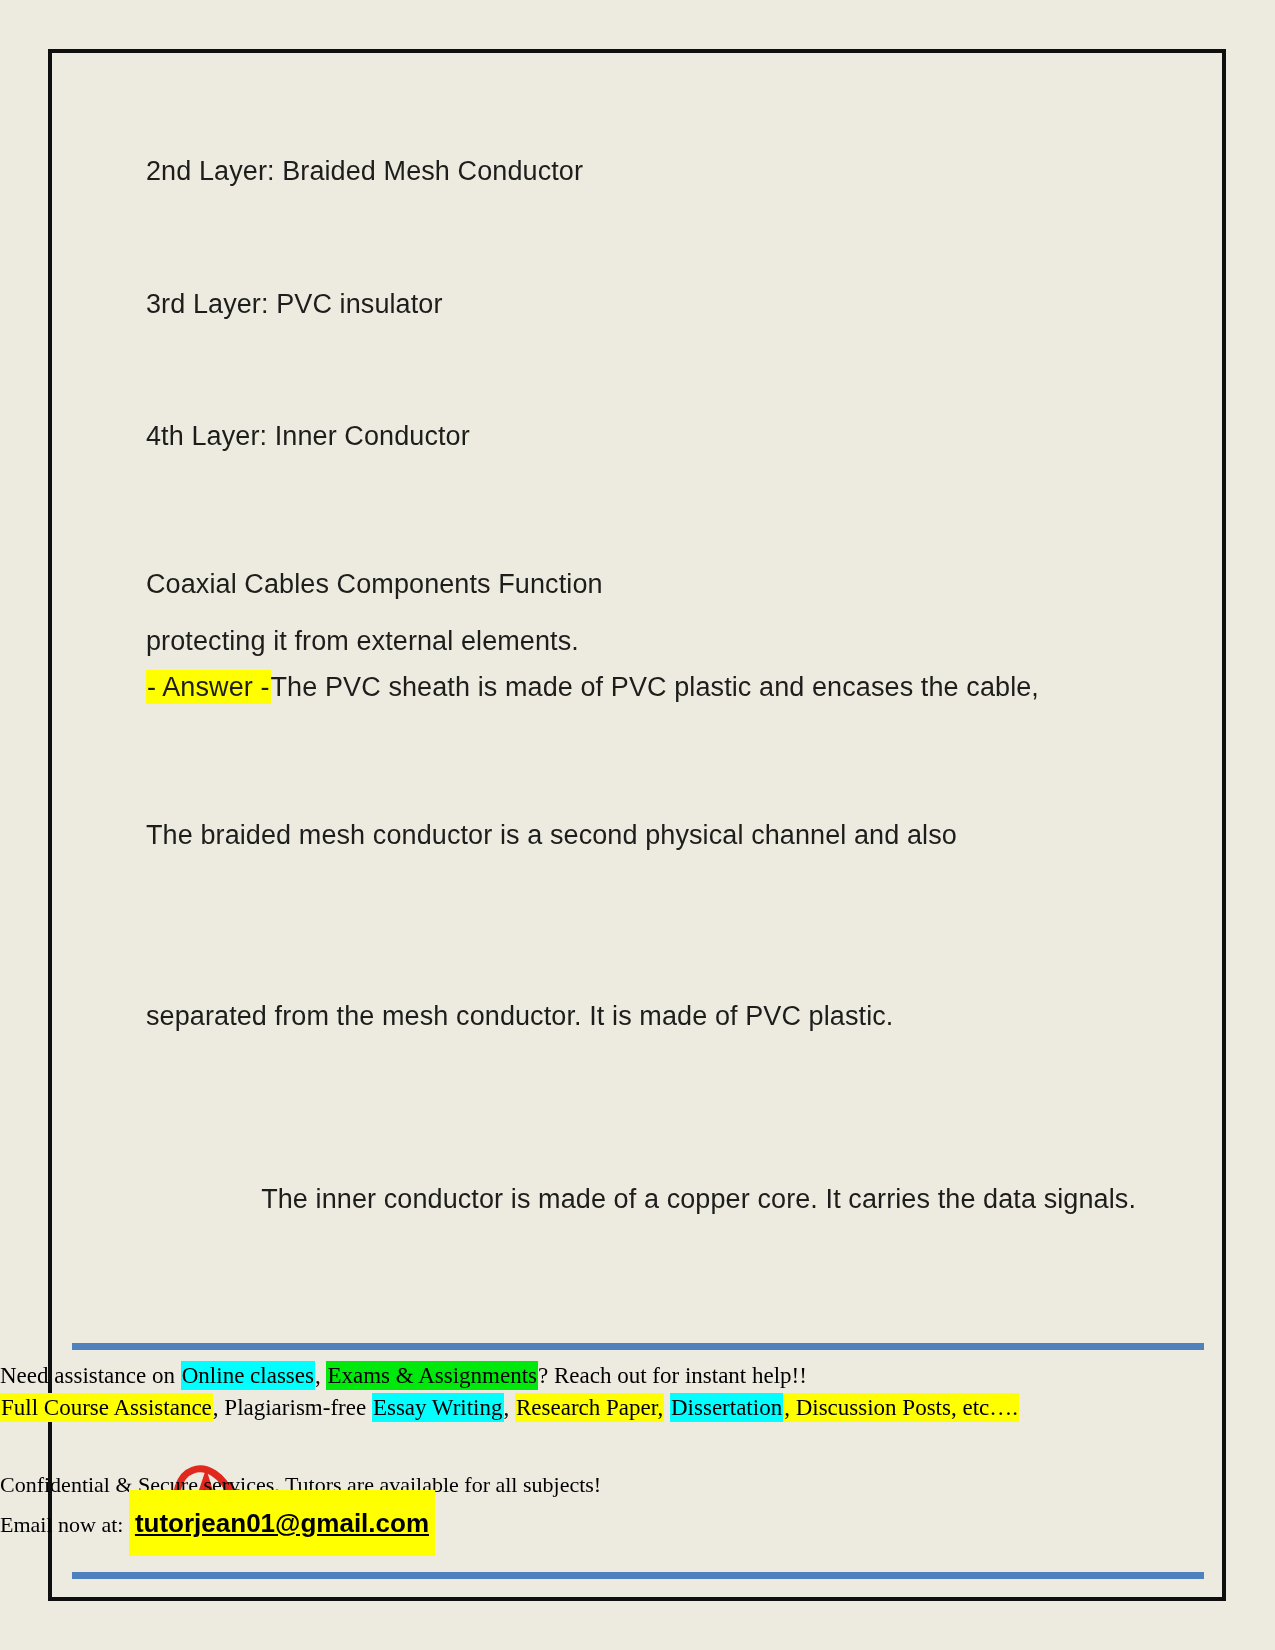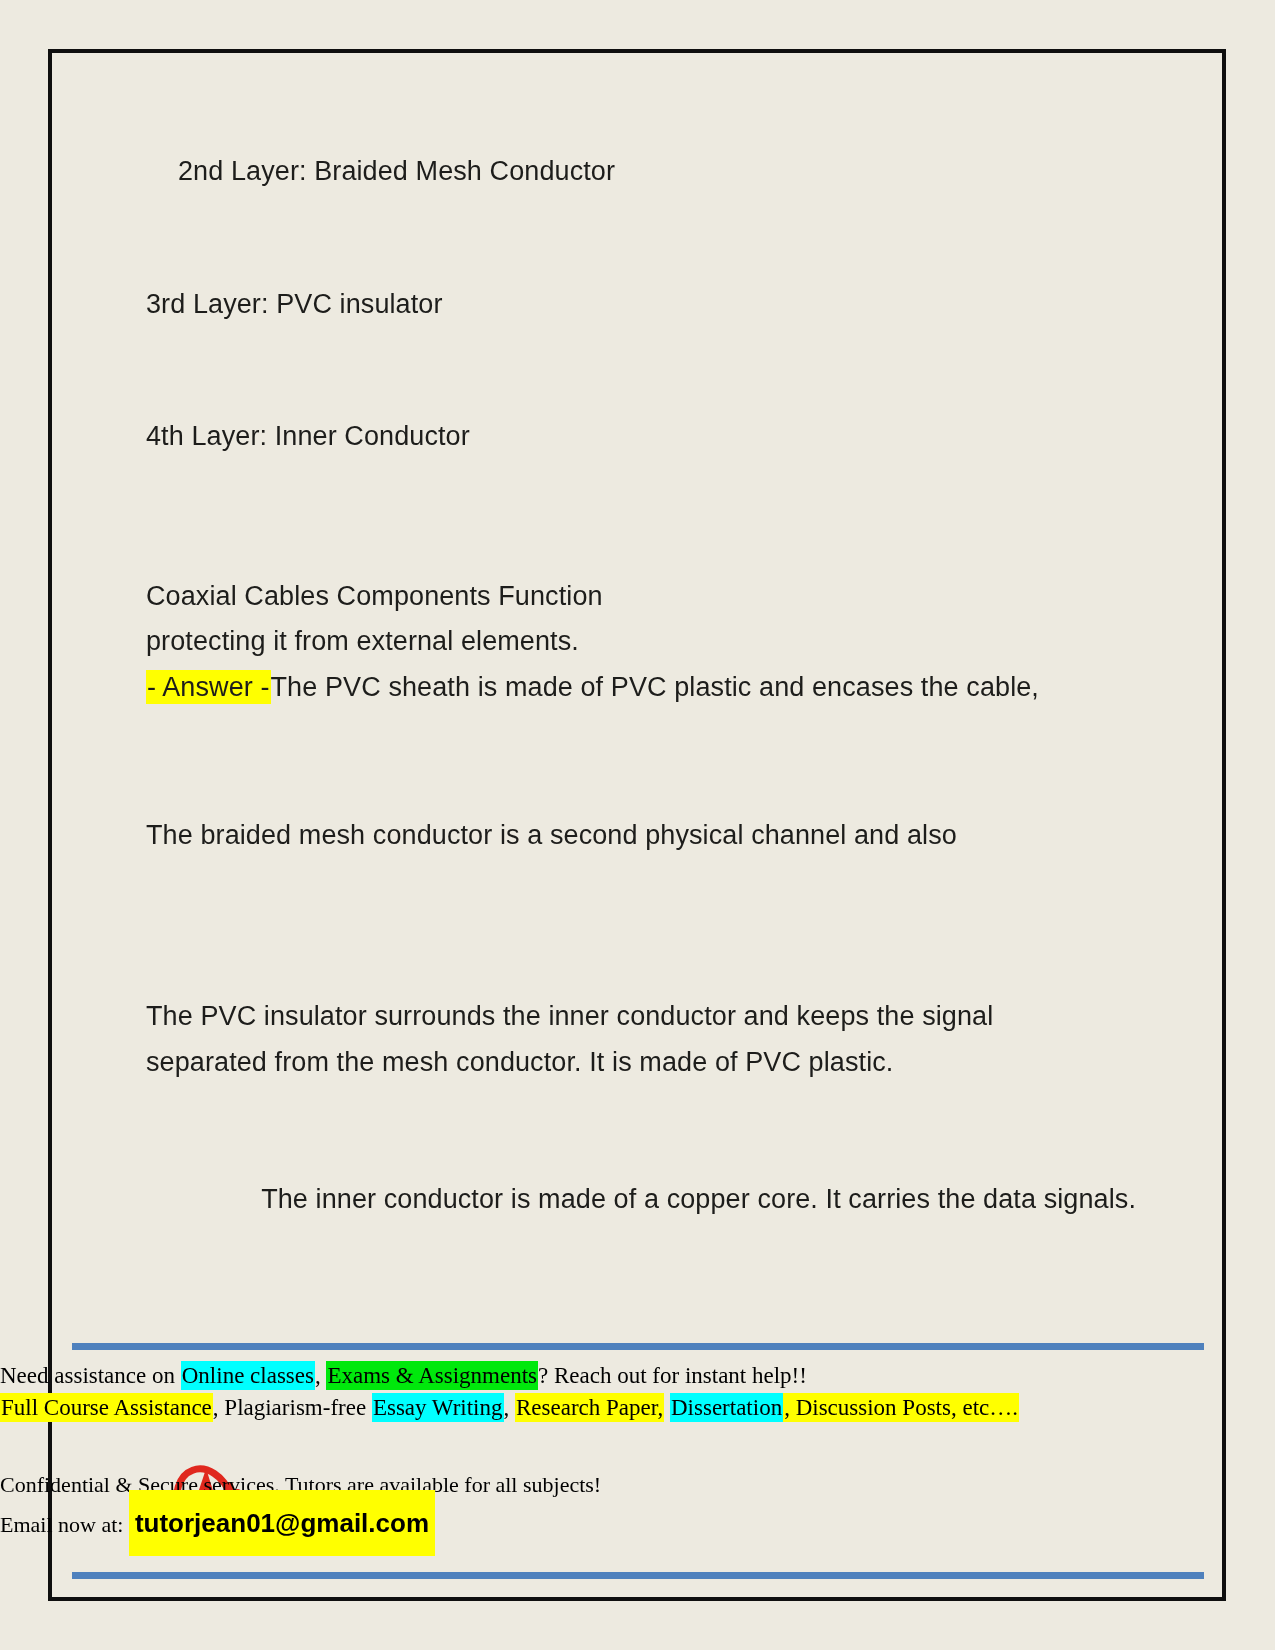--- a/index.html
+++ b/index.html
@@ -31,21 +31,21 @@
   
   .para{
     position:absolute;
     left:146px;
     width:990px;
     font-size:27px;
     line-height:46px;
     color:var(--body_text);
     letter-spacing:0.1px;
   }
-  .p0{top:148px;margin-left:32px;} .p1{top:281px;} .p2{top:413px;} .p3{top:561px;margin-top:12px;}
+  .p0{top:148px;} .p1{top:281px;} .p2{top:413px;} .p3{top:561px;}
   .p4{top:618px;} .p5{top:812px;} .p6{top:993px;} .p7{top:1176px;text-align:right;}
   
   .hl-none{background:transparent;}
   .hl-yellow{background:var(--hl_yellow);padding:2px 1px;}
   .hl-cyan{background:var(--hl_cyan);padding:2px 1px;}
   .hl-green{background:var(--hl_green);padding:2px 1px;}
   
   .divider{
     position:absolute;
     left:72px; width:1132px; height:7px;
@@ -63,20 +63,21 @@
   .fl1{top:1363px;}
   .fl2{top:1395px;}
   .fl3{top:1472px;font-size:22px;}
   .fl4{top:1508px;font-size:22px;}
   .email-text{
     font-family:"Liberation Sans", sans-serif;
     font-weight:bold;
     font-size:26px;
     background:var(--hl_yellow);
     padding:18px 6px;
+    text-decoration:underline;
   }
   .logo{
     position:absolute;
     left:168px; top:1458px;
     width:80px; height:98px;
   }
 </style>
 </head>
 <body>
 
@@ -95,21 +96,20 @@
   <div><span class="hl-none">Coaxial Cables Components Function</span></div>
 </div>
 <div class="para p4">
   <div><span class="hl-none">protecting it from external elements.</span></div>
   <div><span class="hl-yellow">- Answer -</span><span class="hl-none">The PVC sheath is made of PVC plastic and encases the cable,</span></div>
 </div>
 <div class="para p5">
   <div><span class="hl-none">The braided mesh conductor is a second physical channel and also</span></div>
 </div>
 <div class="para p6">
-  <div><span class="hl-none">The PVC insulator surrounds the inner conductor and keeps the signal</span></div>
   <div><span class="hl-none">separated from the mesh conductor. It is made of PVC plastic.</span></div>
 </div>
 <div class="para p7">
   <div><span class="hl-none">The inner conductor is made of a copper core. It carries the data signals.</span></div>
 </div>
 
 <div class="divider divider-top"></div>
 
 <div class="footer-line fl1"><span class="hl-none">Need assistance on </span><span class="hl-cyan">Online classes</span><span class="hl-none">, </span><span class="hl-green">Exams &amp; Assignments</span><span class="hl-none">? Reach out for instant help!!</span></div>
 <div class="footer-line fl2"><span class="hl-yellow">Full Course Assistance</span><span class="hl-none">, Plagiarism-free </span><span class="hl-cyan">Essay Writing</span><span class="hl-none">, </span><span class="hl-yellow">Research Paper,</span><span class="hl-none"> </span><span class="hl-cyan">Dissertation</span><span class="hl-yellow">, Discussion Posts, etc….</span></div>

